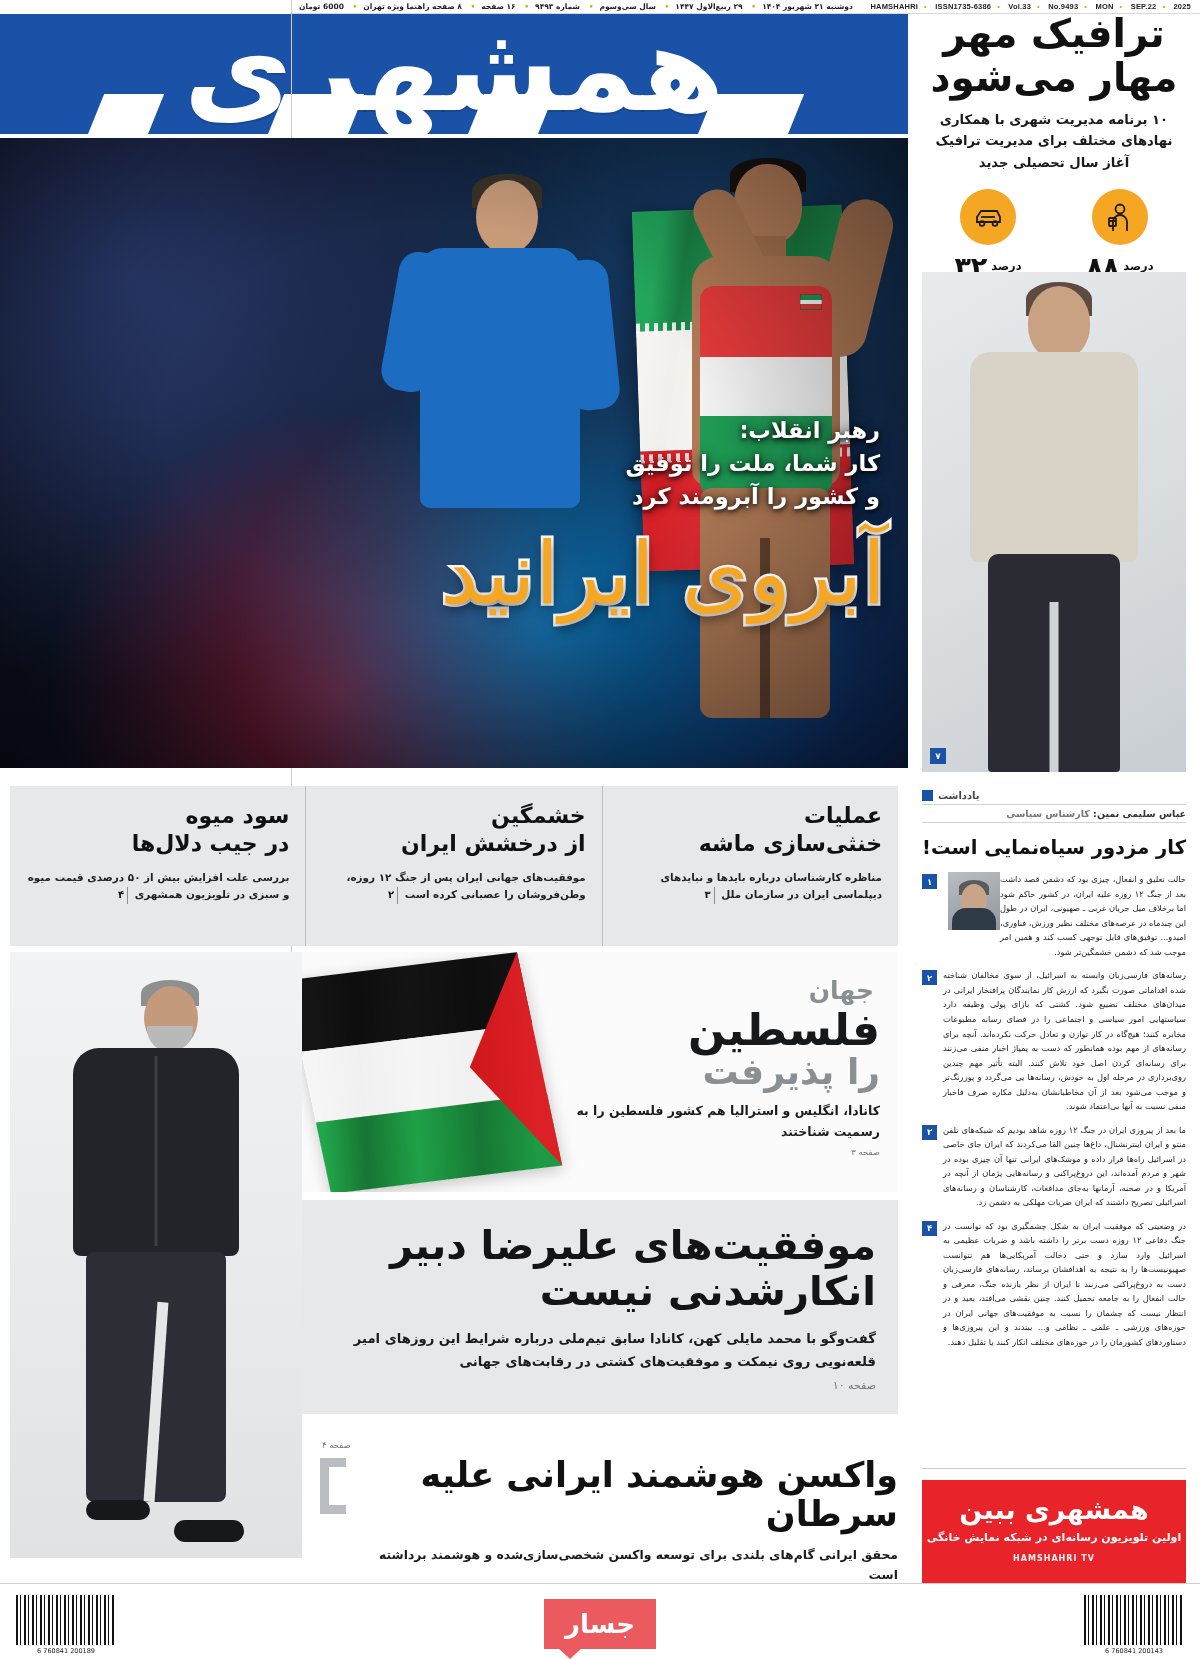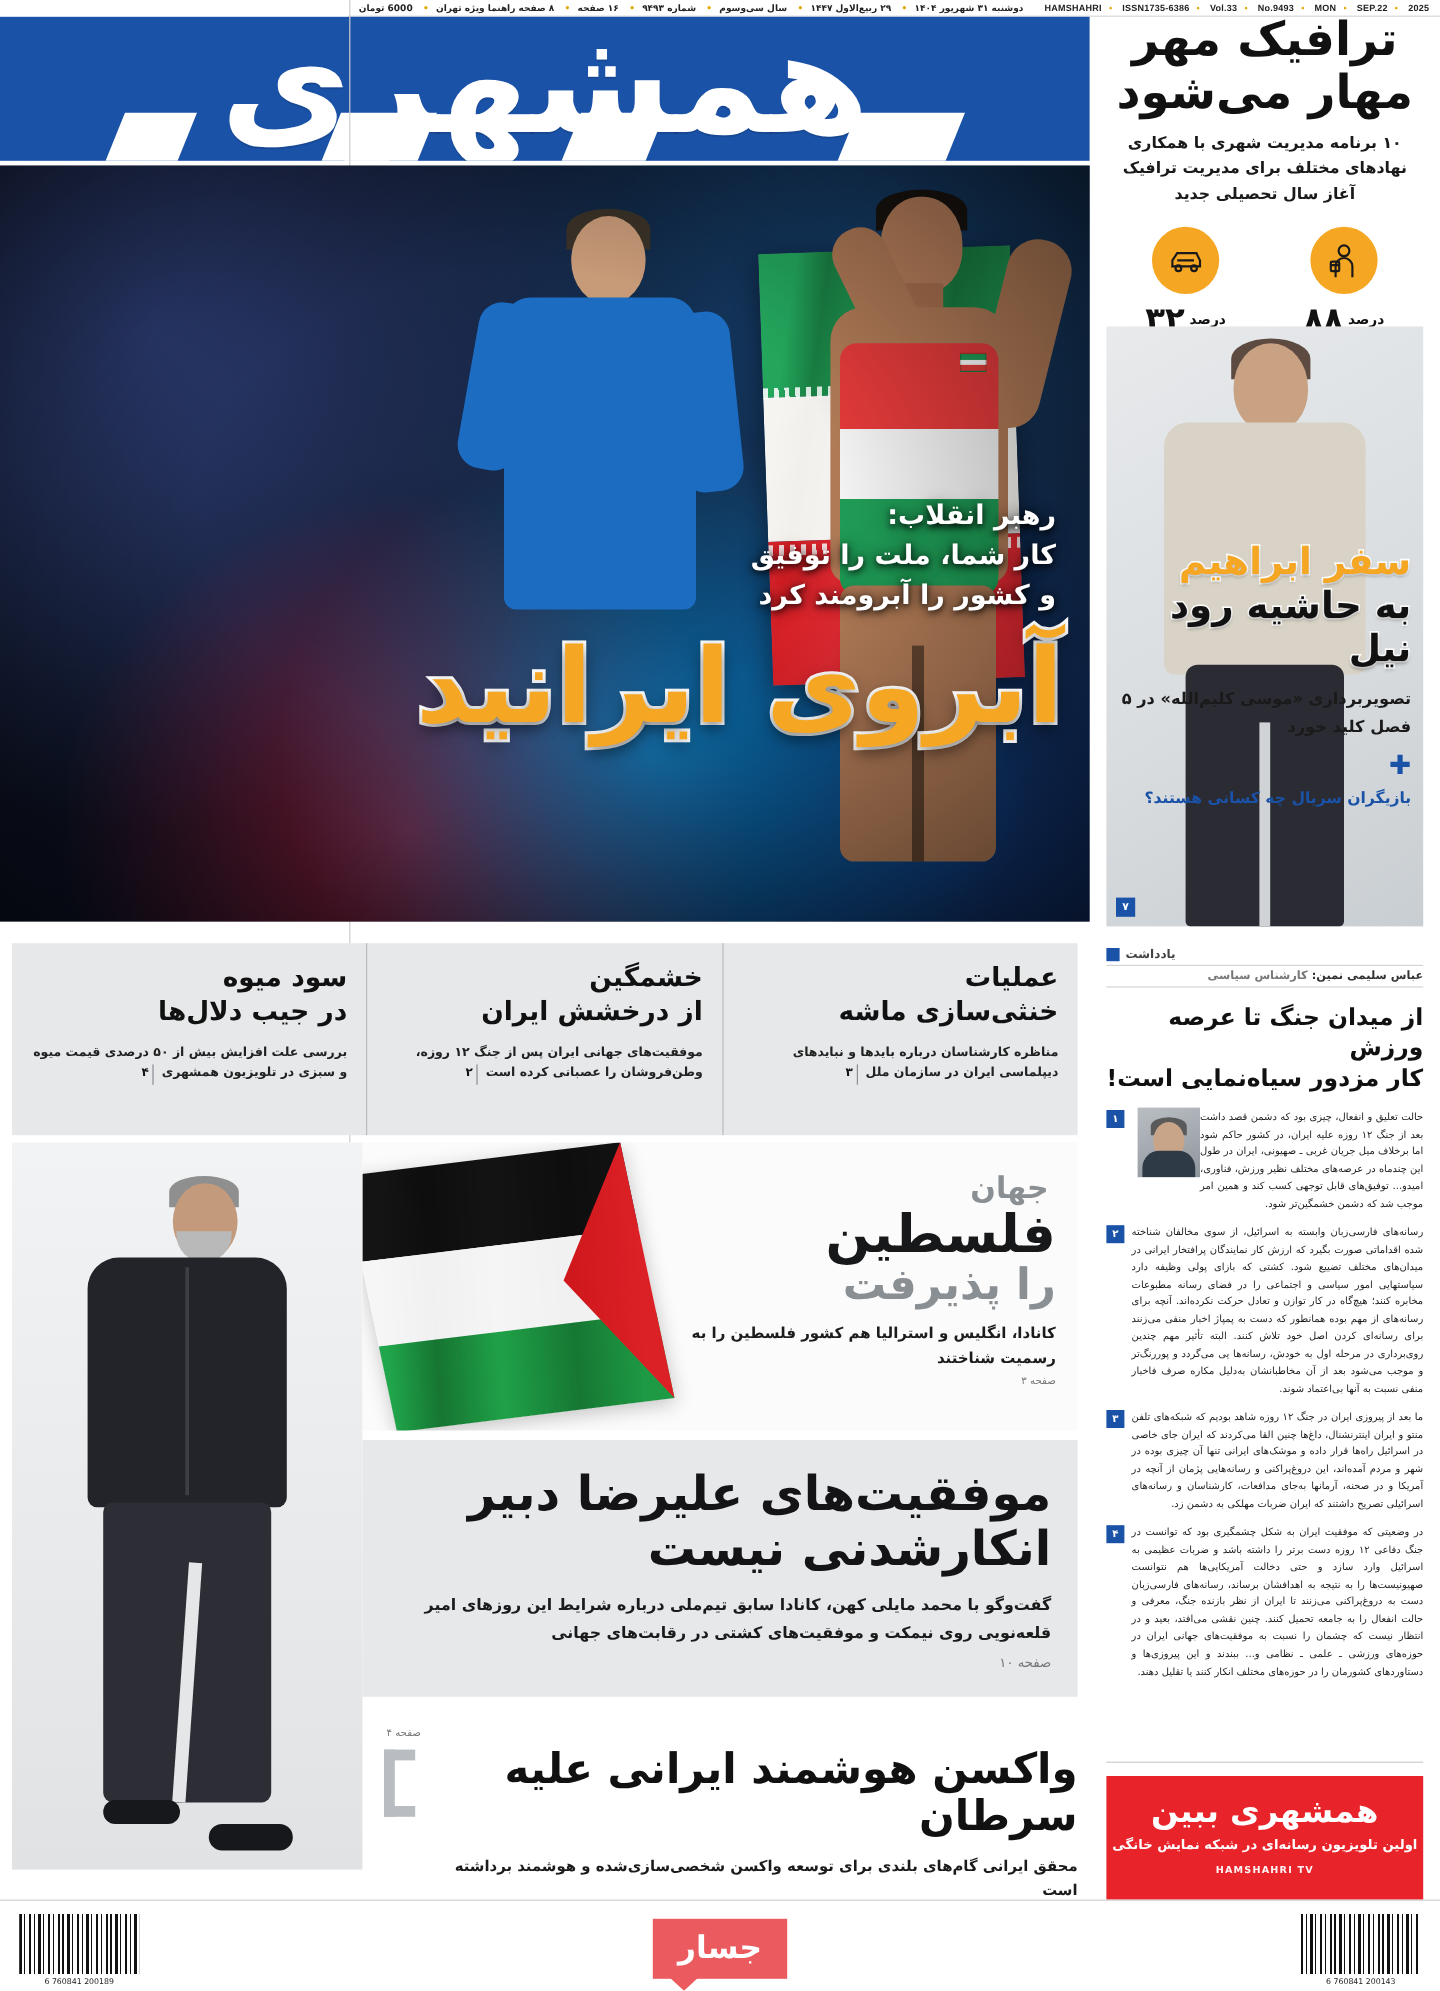--- a/index.html
+++ b/index.html
@@ -295,21 +295,21 @@
     position:absolute; inset:0;
     background:radial-gradient(ellipse at 50% 45%, rgba(0,0,0,0) 40%, rgba(0,0,0,.55) 100%);
   }
   .hero-quote {
     position:absolute; right:28px; top:276px; width:430px; text-align:right;
     color:#fff; font-size:22.5px; font-weight:900; line-height:1.46;
     text-shadow:0 2px 5px rgba(0,0,0,.85), 0 0 12px rgba(0,0,0,.7);
   }
   .hero-title {
     position:absolute; right:22px; top:392px; width:640px; text-align:right;
-    color:#f5a623; font-size:86px; font-weight:700; line-height:1;
+    color:#f5a623; font-size:86px; font-weight:400; line-height:1;
     -webkit-text-stroke:5px #fff; paint-order:stroke fill;
     text-shadow:0 5px 12px rgba(0,0,0,.55);
   }
   .hero-pagebox {
     position:absolute; left:6px; bottom:6px; width:16px; height:16px;
     background:#1a52a8; color:#fff; font-size:9px; font-weight:800;
     display:flex; align-items:center; justify-content:center;
   }
 
   
@@ -519,43 +519,33 @@
   </div>
 
   <div class="ebrahim">
     <div class="eb-person">
       <div class="eb-hair"></div>
       <div class="eb-head"></div>
       <div class="eb-body"></div>
       <div class="eb-legs"></div>
       <div class="eb-leggap"></div>
     </div>
-    <div class="eb-text">
-      <div class="eb-title">
-        <div>سفر ابراهیم</div>
-        <div class="l2">به حاشیه رود نیل</div>
-      </div>
-      <div class="eb-deck">تصویربرداری «موسی کلیم‌الله» در ۵ فصل کلید خورد</div>
-      <div class="eb-plus">✚</div>
-      <div class="eb-extra">بازیگران سریال چه کسانی هستند؟</div>
-    </div>
     <div class="eb-pagebox">۷</div>
   </div>
 
   <div class="note-wrap">
     <div class="note-kicker">
       <span class="sq"></span>
       <span>یادداشت</span>
     </div>
     <div class="note-author">
       <span>عباس سلیمی نمین:</span>
       <span class="role">کارشناس سیاسی</span>
     </div>
     <div class="note-h">
-      <div>از میدان جنگ تا عرصه ورزش</div>
       <div>کار مزدور سیاه‌نمایی است!</div>
     </div>
     <div class="note-body">
       <div class="note-para">
         <span class="para-num">۱</span>
         <span class="para-txt">
           <span class="note-portrait">
             <span class="h"></span>
             <span class="f"></span>
             <span class="b"></span>

